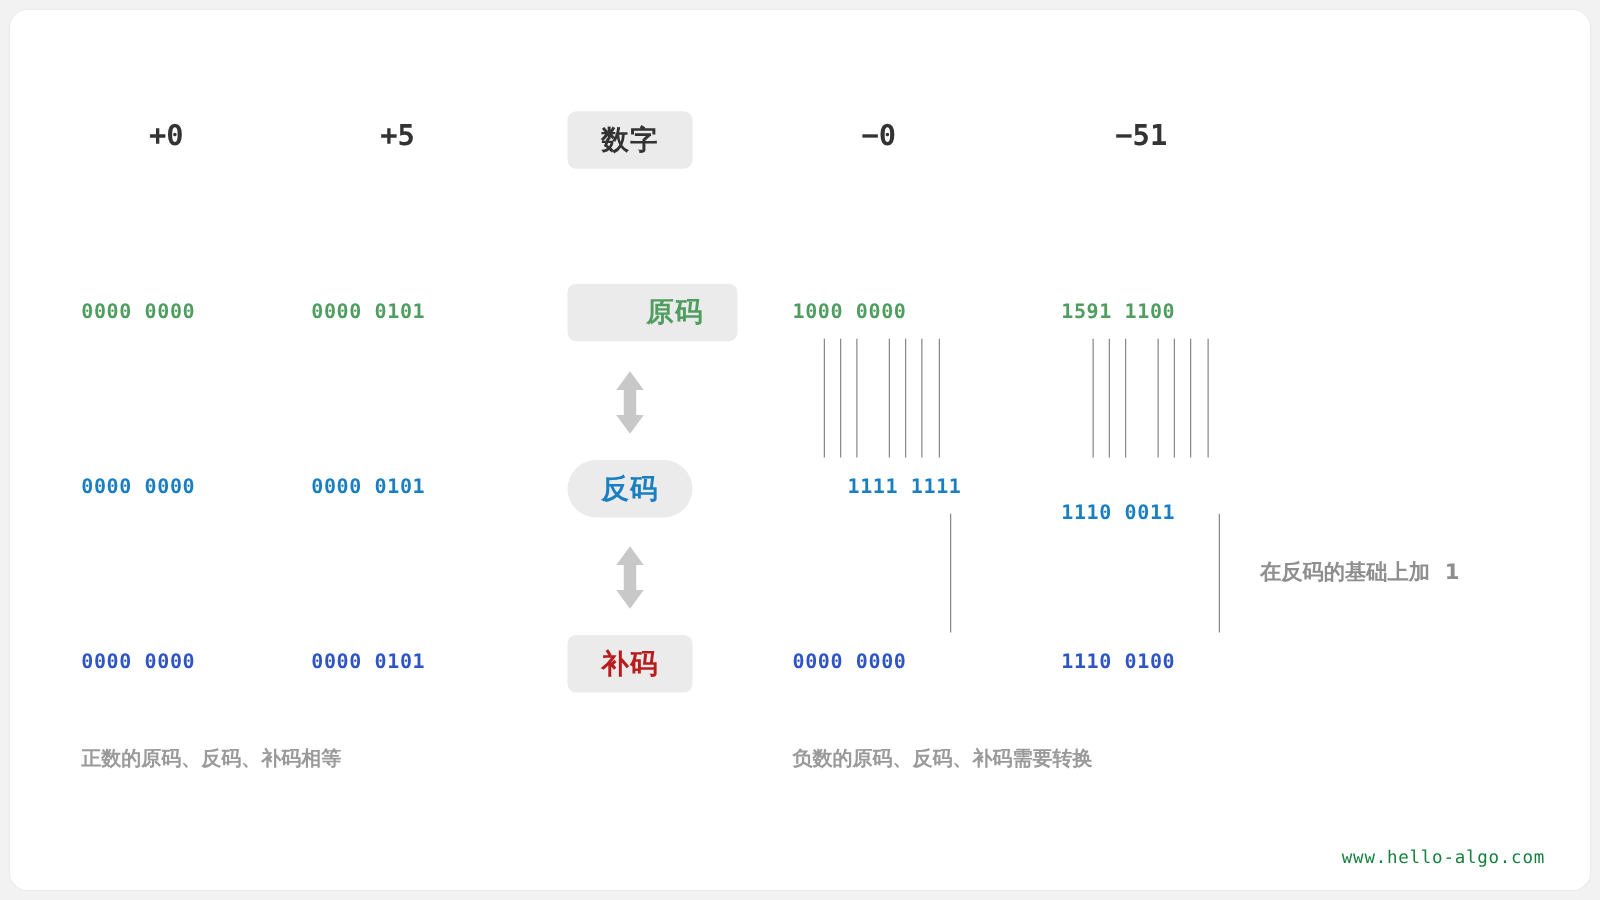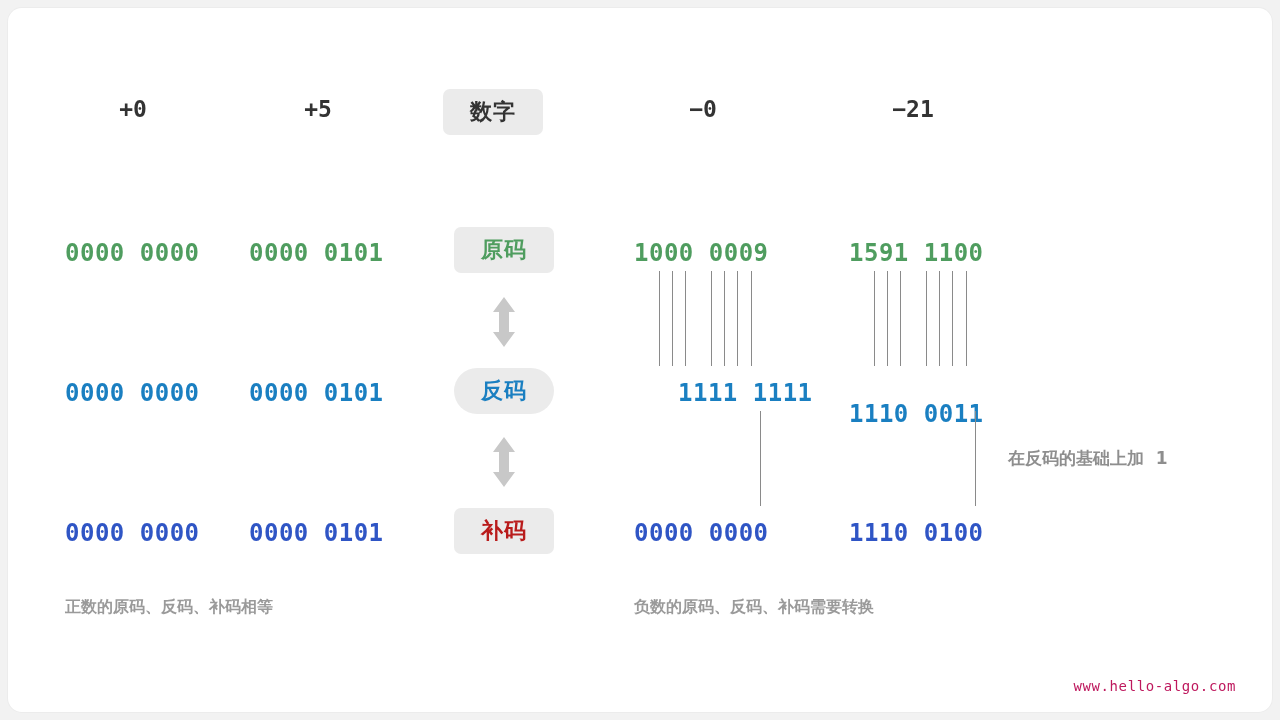--- a/index.html
+++ b/index.html
@@ -23,21 +23,21 @@
     border-radius: 14px;
     box-shadow: 0 0 0 1px #ececec;
     overflow: hidden;
   }
 
   
   .cell {
     position: absolute;
     white-space: pre;
     font-family: "DejaVu Sans Mono", "Liberation Mono", monospace;
-    font-size: 24px;
+    font-size: 16px;
     font-weight: 700;
     letter-spacing: 0.5px;
   }
   .hdr {
     position: absolute;
     white-space: pre;
     font-family: "DejaVu Sans Mono", "Liberation Mono", monospace;
     font-size: 23px;
     font-weight: 700;
     color: #333333;
@@ -93,47 +93,47 @@
     font-weight: 700;
     color: #9a9a9a;
     white-space: pre;
   }
   .watermark {
     position: absolute;
     right: 36px;
     bottom: 18px;
     font-family: "DejaVu Sans Mono", "Liberation Mono", monospace;
     font-size: 14px;
-    color: #be185d;
+    color: #15803d;
     letter-spacing: 0.6px;
     white-space: pre;
   }
 </style>
 </head>
 <body>
 
 <div id="card">
 
   <div class="hdr" style="left:60px; top:88px; width:130px;">+0</div>
 
   <div class="hdr" style="left:245px; top:88px; width:130px;">+5</div>
 
-  <div class="badge badge-num" style="left:435px; top:81px;">数字</div>
+  <div class="badge badge-num" style="left:446px; top:81px;">数字</div>
 
   <div class="hdr" style="left:630px; top:88px; width:130px;">−0</div>
 
-  <div class="hdr" style="left:840px; top:88px; width:130px;">−21</div>
+  <div class="hdr" style="left:840px; top:88px; width:130px;">−51</div>
 
   <div class="cell green" style="left:57px; top:231px;">0000 0000</div>
 
   <div class="cell green" style="left:241px; top:231px;">0000 0101</div>
 
-  <div class="badge badge-yuan" style="left:446px; top:219px;">原码</div>
+  <div class="badge badge-yuan" style="left:446px; top:219px;padding-left:36px;">原码</div>
 
-  <div class="cell green" style="left:626px; top:231px;">1000 0009</div>
+  <div class="cell green" style="left:626px; top:231px;">1000 0000</div>
 
   <div class="cell green" style="left:841px; top:231px;">1591 1100</div>
 
   <div class="cell blue" style="left:57px; top:371px;">0000 0000</div>
 
   <div class="cell blue" style="left:241px; top:371px;">0000 0101</div>
 
   <div class="badge badge-fan" style="left:446px; top:360px;border-radius:23px;">反码</div>
 
   <div class="cell blue" style="left:626px; top:371px;margin-left:44px;">1111 1111</div>

